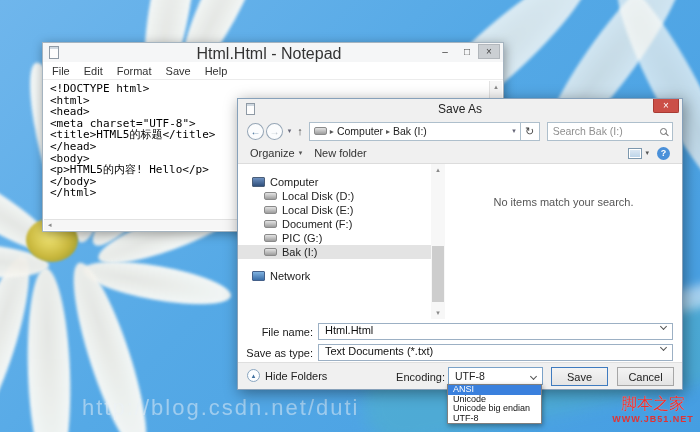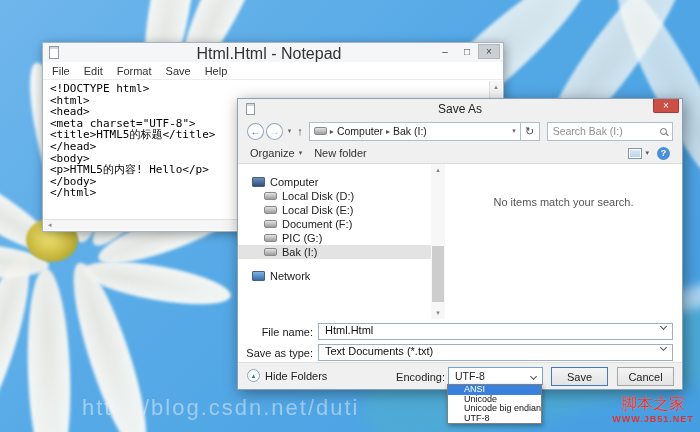--- a/index.html
+++ b/index.html
@@ -116,21 +116,21 @@
   .enc-combo { position:absolute; left:210px; top:4px; width:95px; height:18px; background:#fff;
     border:1px solid #7aa2c8; display:flex; align-items:center; padding:0 6px; font-size:10.5px; }
   .enc-combo .chev { margin-left:auto; }
   .btn { position:absolute; top:4px; width:57px; height:19px; background:linear-gradient(#f4f4f4,#e4e4e4);
     font-size:11px; color:#222; display:flex; align-items:center; justify-content:center; font-family:inherit; }
   .btn.save { left:313px; border:1px solid #3f7bbf; }
   .btn.cancel { left:379px; border:1px solid #a6a6a6; }
 
   .enc-popup { position:absolute; left:447px; top:384px; width:95px; background:#fff; border:1px solid #7f7f7f;
     box-shadow:1px 2px 5px rgba(0,0,0,.35); z-index:60; }
-  .enc-opt { height:9.5px; line-height:9.5px; padding-left:16px; font-size:9px; color:#111; white-space:nowrap; overflow:hidden; }
+  .enc-opt { height:9.5px; line-height:9.5px; padding-left:5px; font-size:9px; color:#111; white-space:nowrap; overflow:hidden; }
   .enc-opt.hl { background:#3a80dd; color:#fff; }
 
   .watermark { position:absolute; left:82px; top:395px; z-index:5; font-size:22px; letter-spacing:2px;
     color:rgba(235,242,248,.5); white-space:nowrap; }
   .logo { position:absolute; right:1px; top:393px; width:92px; text-align:center; z-index:70; }
   .logo-title { font-size:16px; line-height:21px; font-weight:normal; color:#ec2f2f; text-shadow:0 0 1px rgba(255,255,255,.6); }
   .logo-site { font-size:9px; font-weight:bold; color:#e23333; letter-spacing:1px; }
 </style>
 </head>
 <body>

